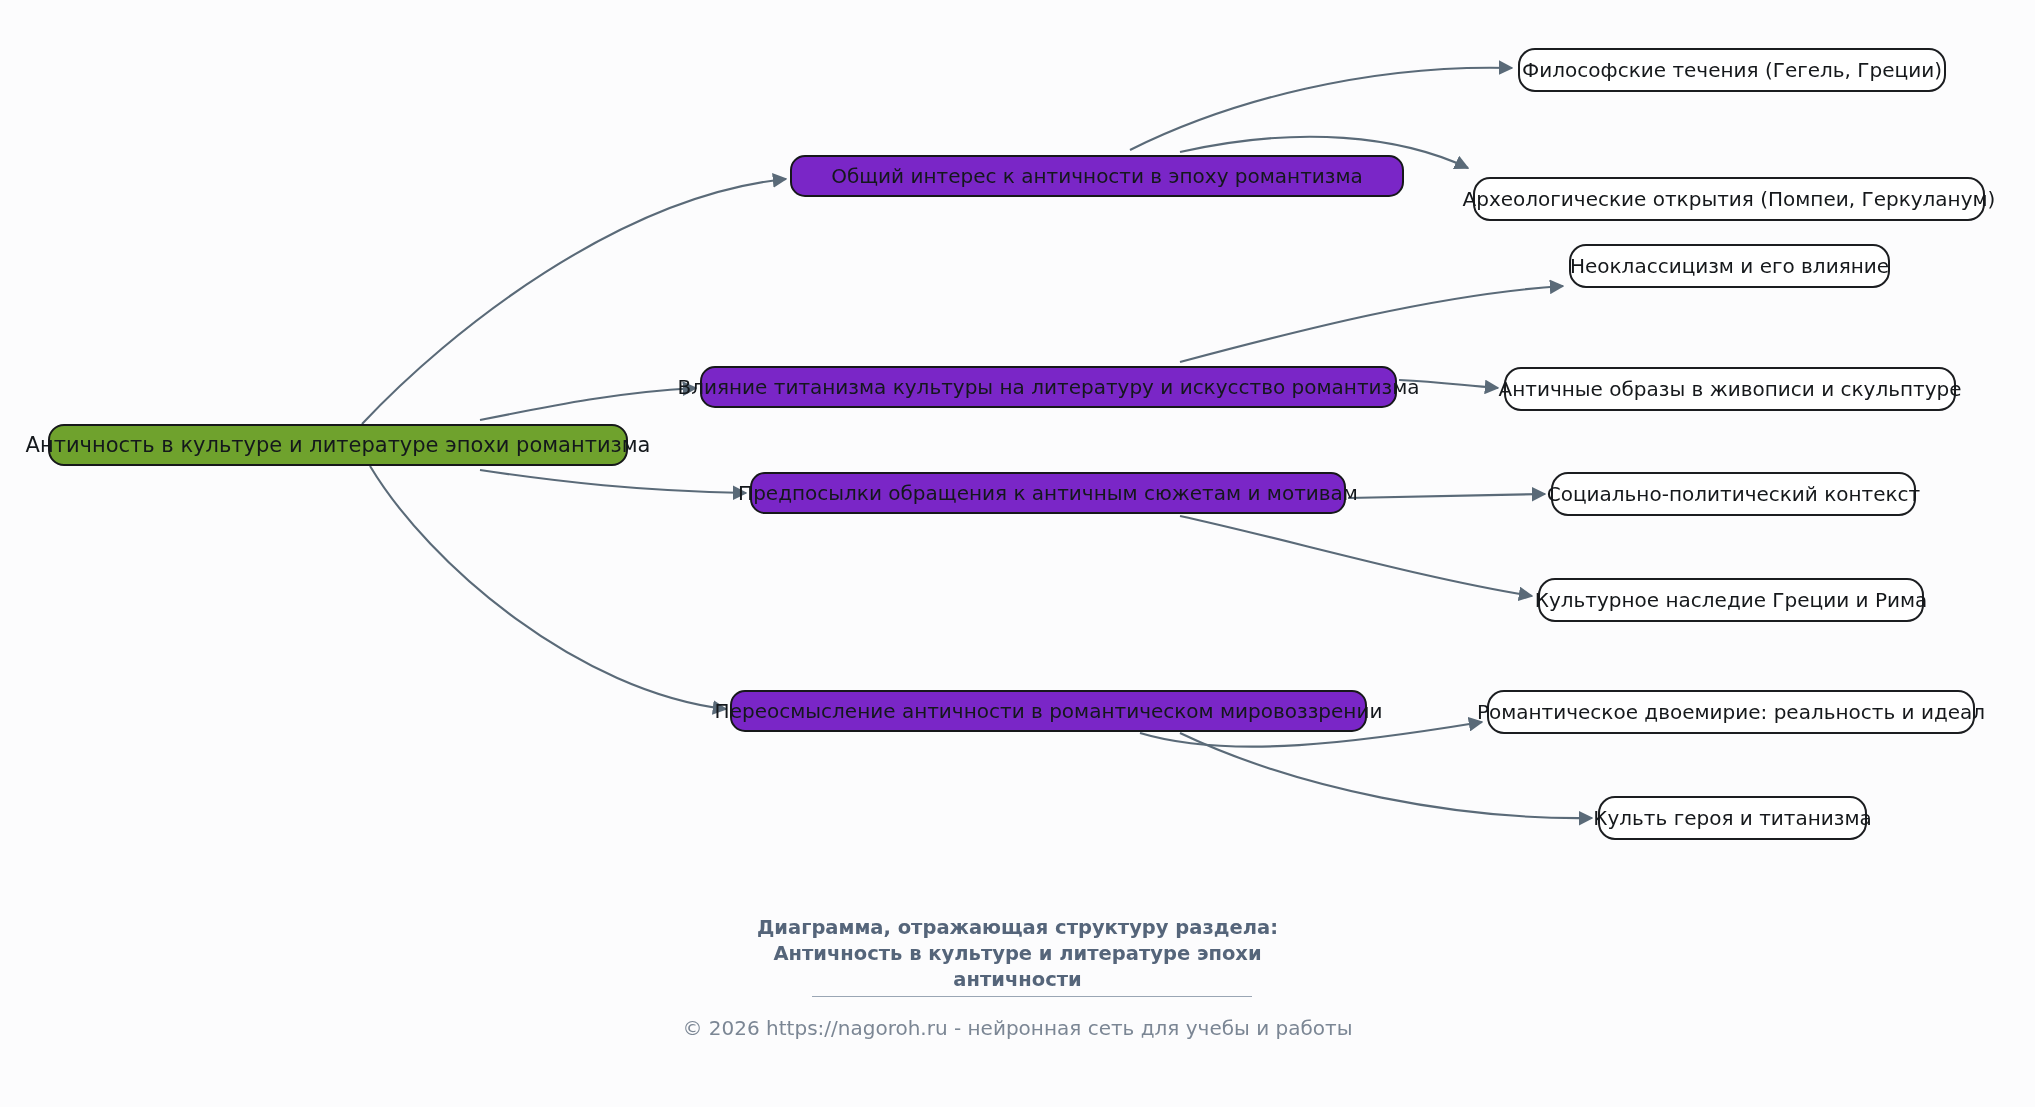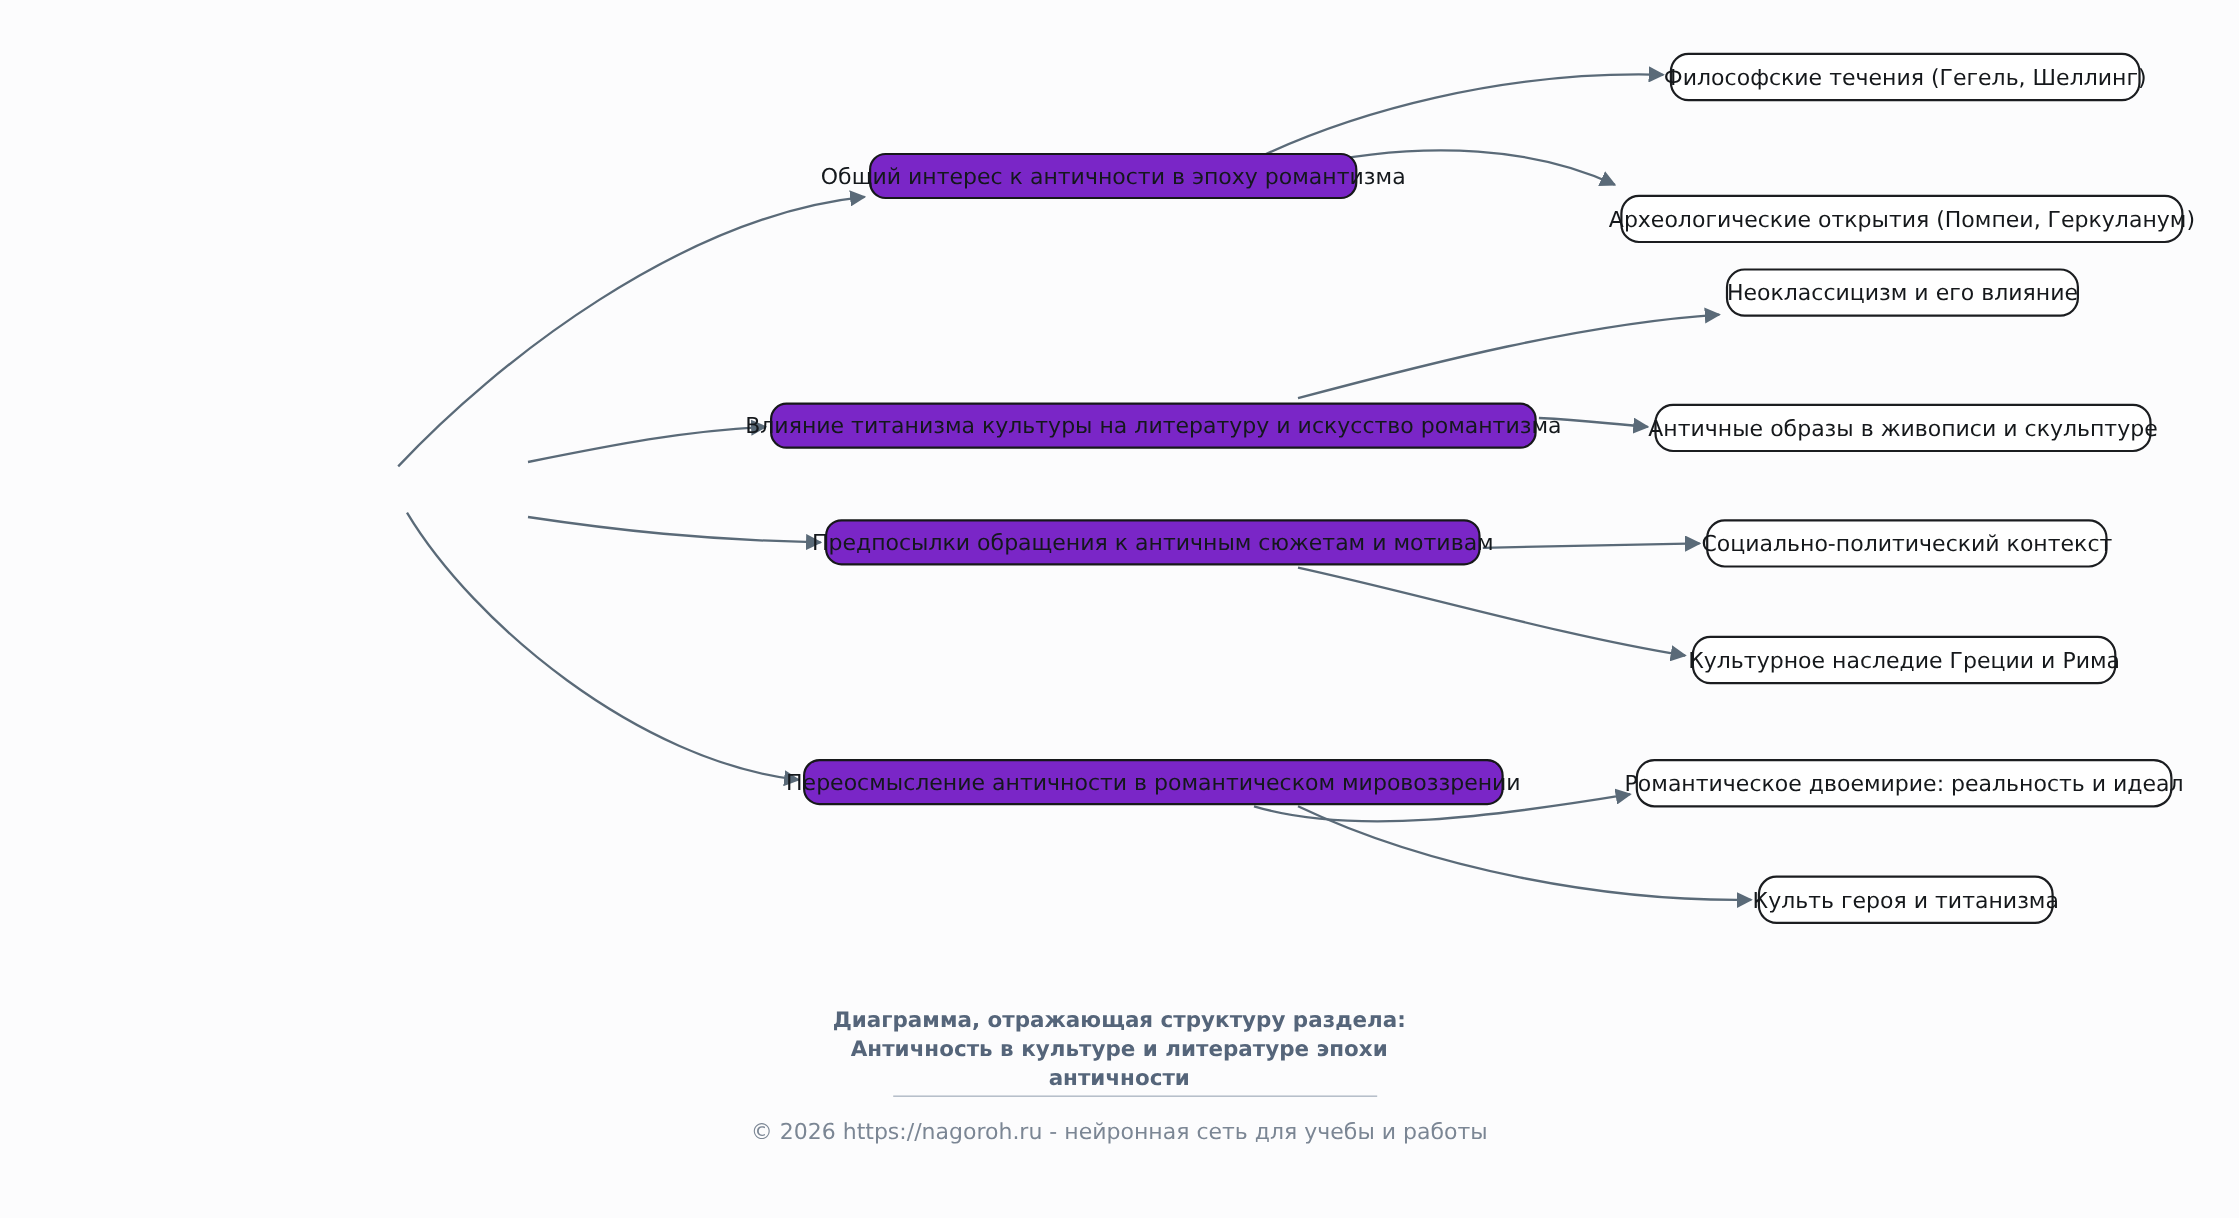--- a/index.html
+++ b/index.html
@@ -113,27 +113,30 @@
       <path d="M 1399 380 C 1440 382 1460 385 1498 388"></path>
 
       <path d="M 1348 498 C 1420 497 1480 495 1545 494"></path>
       <path d="M 1180 516 C 1290 540 1420 578 1532 596"></path>
 
       <path d="M 1140 733 C 1230 760 1360 742 1482 722"></path>
       <path d="M 1180 733 C 1300 790 1460 820 1592 818"></path>
     </g>
   </svg>
 
+  <div class="node node-root" style="left:48px; top:424px; width:580px; height:42px;">
+    <span>Античность в культуре и литературе эпохи романтизма</span>
+  </div>
 
-  <div class="node node-branch" style="left:790px; top:139px; width:444px; height:42px;">
+  <div class="node node-branch" style="left:790px; top:155px; width:614px; height:42px;">
     <span>Общий интерес к античности в эпоху романтизма</span>
   </div>
 
   <div class="node node-leaf" style="left:1518px; top:48px; width:428px; height:44px;">
-    <span>Философские течения (Гегель, Шеллинг)</span>
+    <span>Философские течения (Гегель, Греции)</span>
   </div>
 
   <div class="node node-leaf" style="left:1473px; top:155px; width:512px; height:44px;margin-top:22px;">
     <span>Археологические открытия (Помпеи, Геркуланум)</span>
   </div>
 
   <div class="node node-branch" style="left:700px; top:366px; width:697px; height:42px;">
     <span>Влияние титанизма культуры на литературу и искусство романтизма</span>
   </div>
 

